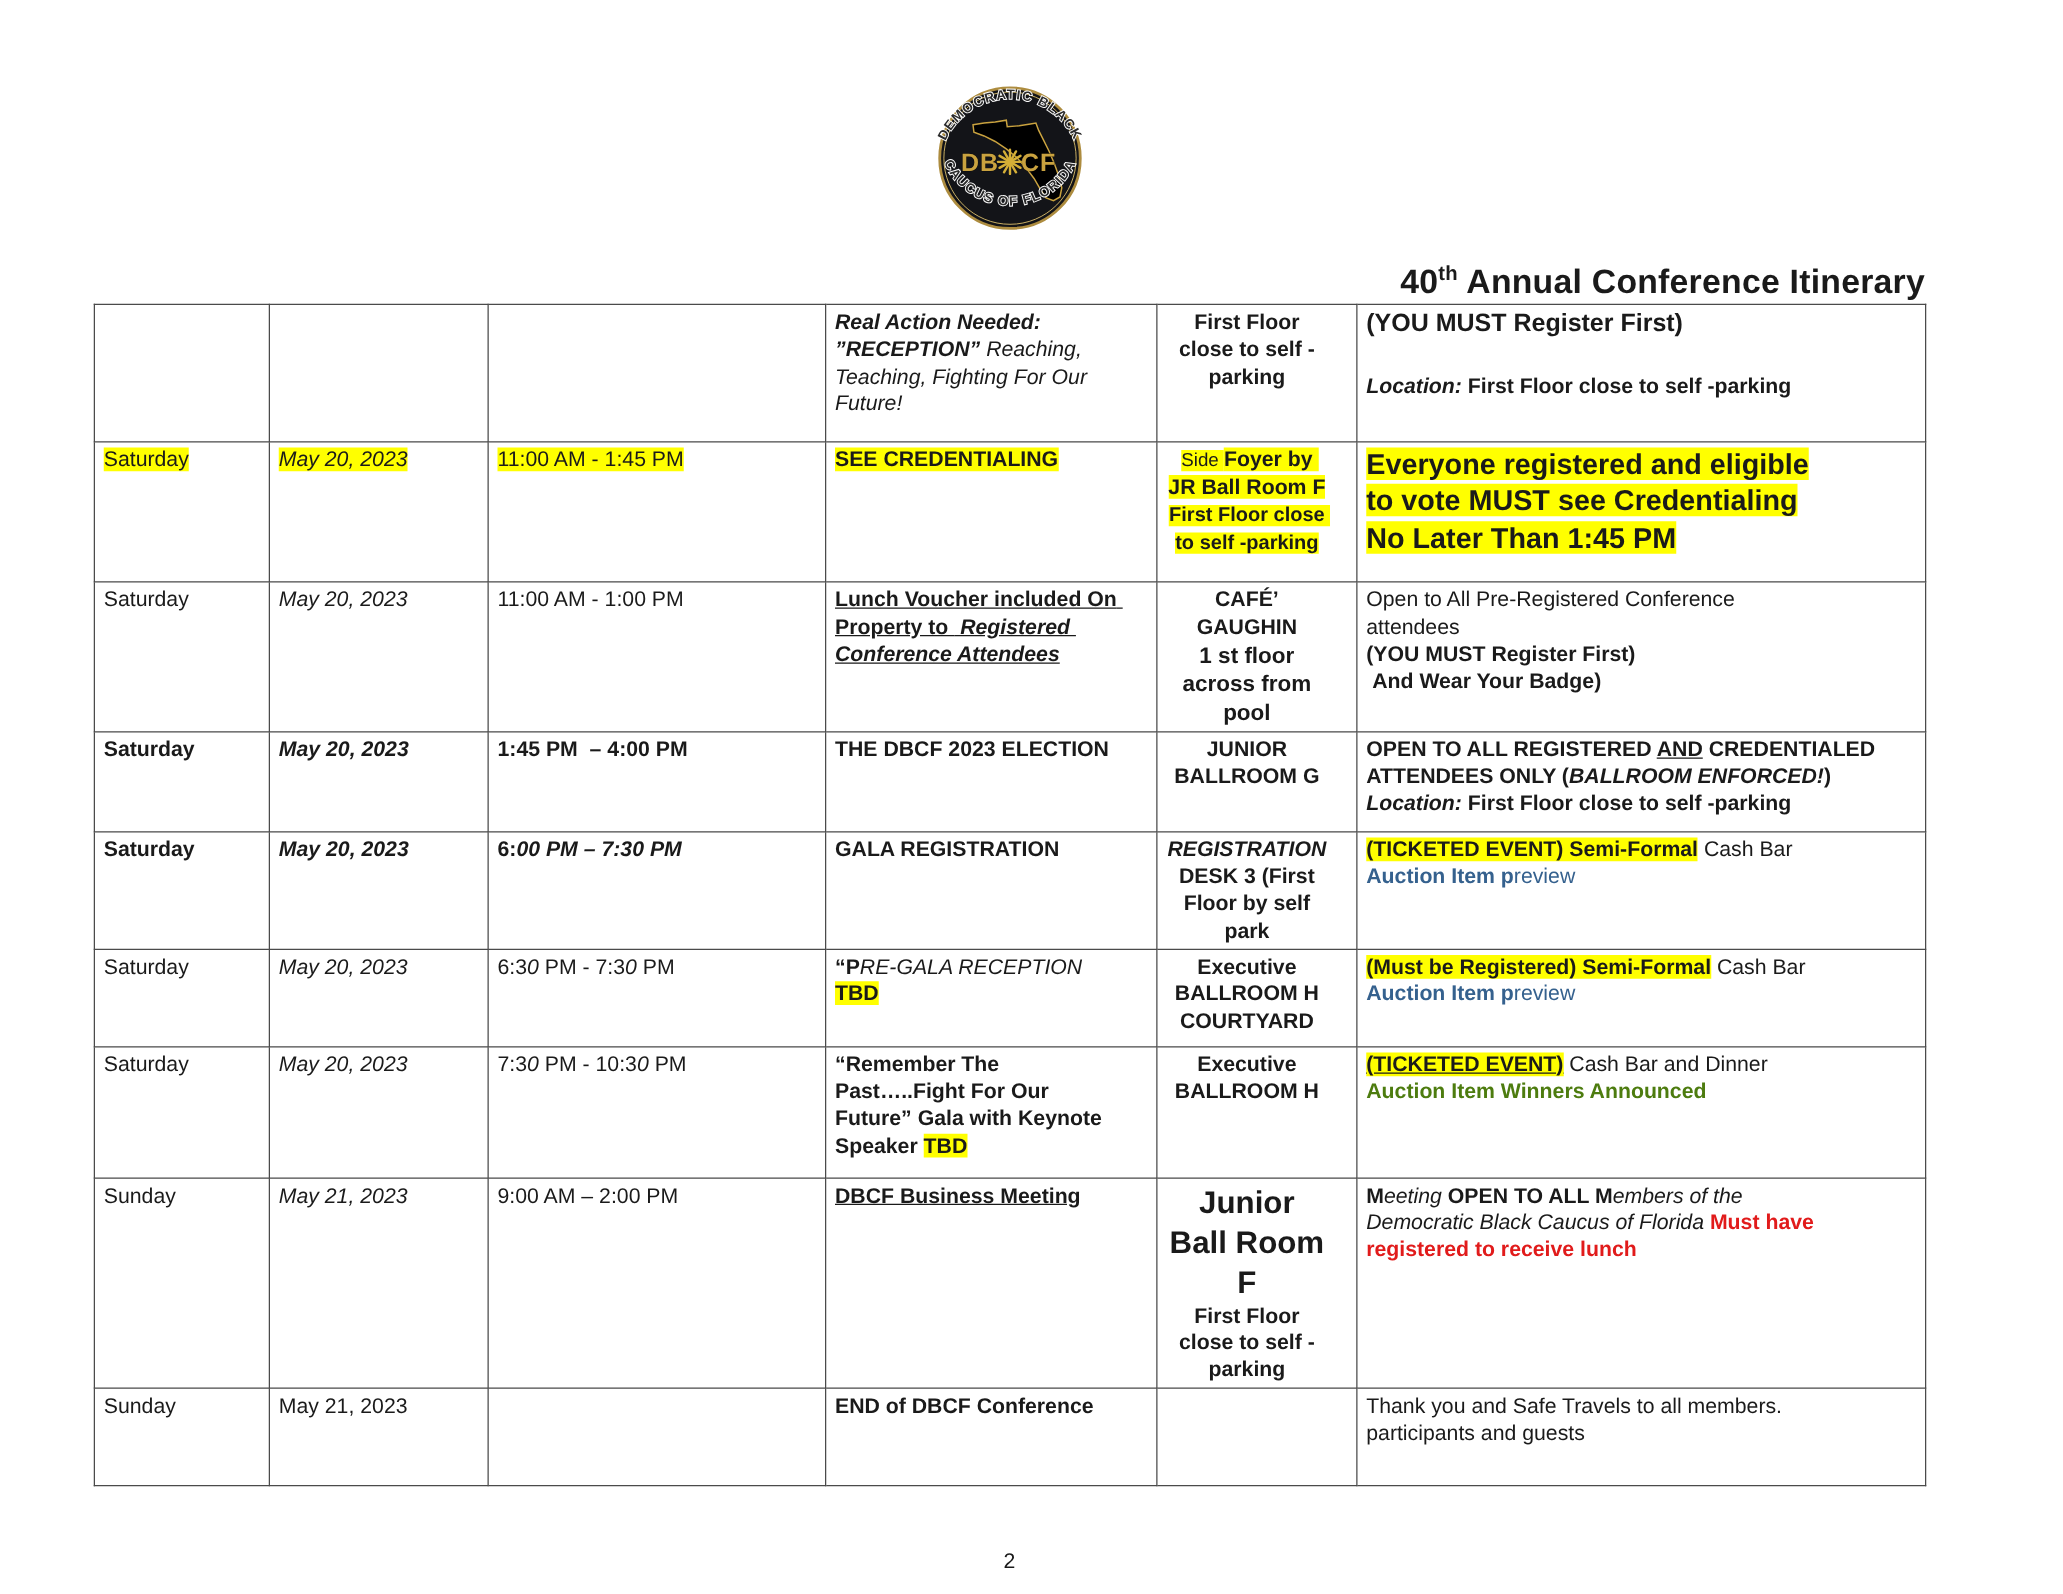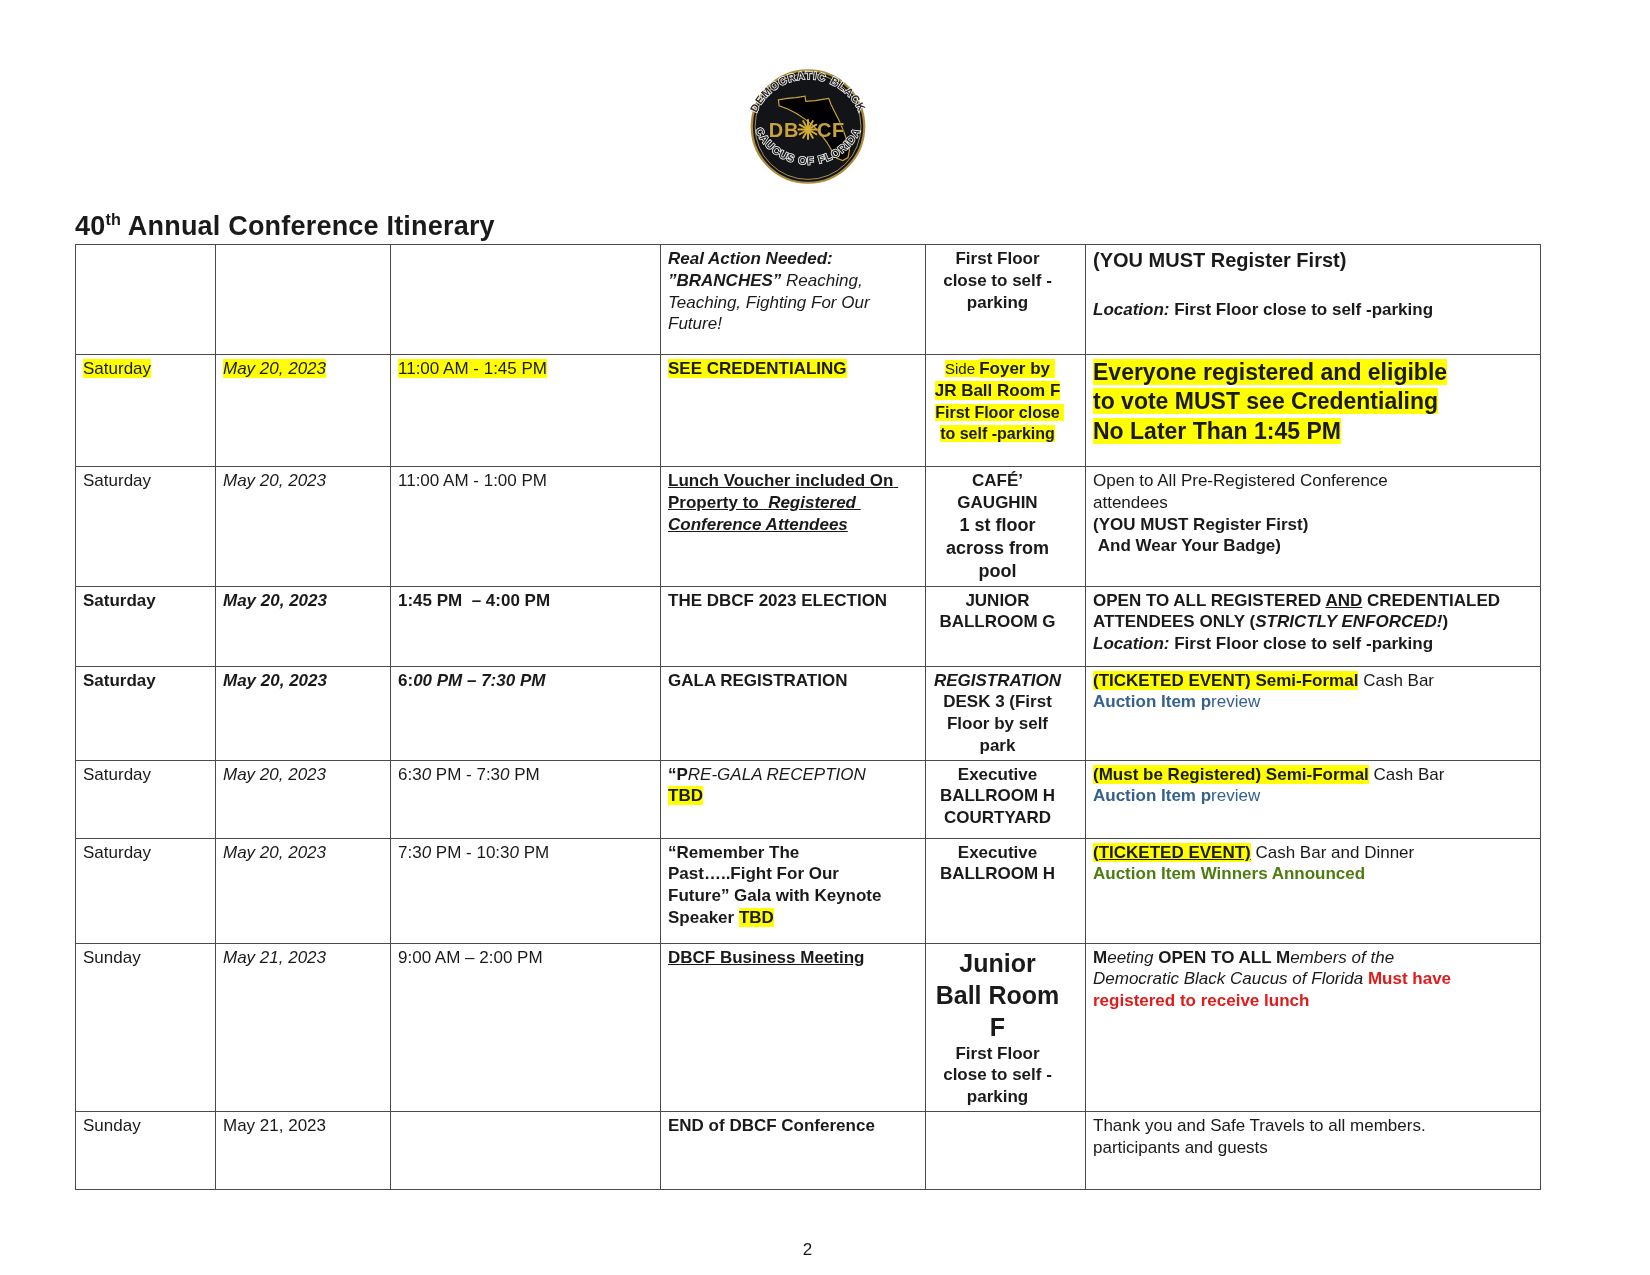--- a/index.html
+++ b/index.html
@@ -3,21 +3,21 @@
 <meta charset="utf-8">
 <style>
   html,body{margin:0;padding:0;background:#ffffff;}
   body{
     width:1650px;height:1275px;position:relative;overflow:hidden;
     font-family:"Liberation Sans",sans-serif;color:#1a1a1a;
   }
   .content{width:1465px;margin-left:75px;}
   .logo-wrap{display:flex;justify-content:center;margin-top:54px;}
   .page-title{
-    text-align:left;font-size:27px;font-weight:bold;margin:8px 0 0 0;
+    text-align:right;font-size:27px;font-weight:bold;margin:8px 0 0 0;
     letter-spacing:.2px;
   }
   .page-subtitle{
     text-align:center;font-size:22px;font-weight:bold;margin:3px 0 3px 0;
   }
   table.itinerary{
     border-collapse:collapse;table-layout:fixed;width:1465px;margin-top:2px;
   }
   table.itinerary td{
     border:1px solid #4a4a4a;vertical-align:top;
@@ -86,21 +86,21 @@
       <col style="width:265px">
         <col style="width:160px">
         <col style="width:455px">
     </colgroup>
     <tbody>
         <tr style="height: 110px;">
           <td class="col-day"></td>
           <td class="col-date"></td>
           <td class="col-time"></td>
           <td class="col-event"><span class="b i">Real Action Needed:
-</span><span class="b i">”BRANCHES”</span><span class="i"> Reaching,
+</span><span class="b i">”RECEPTION”</span><span class="i"> Reaching,
 Teaching, Fighting For Our
 Future!</span></td>
           <td class="col-location"><span class="b">First Floor close to self -parking</span></td>
           <td class="col-notes"><span class="b" style="font-size: 20px;">(YOU MUST Register First)
 
 </span><span class="b i">Location:</span><span class="b"> First Floor close to self -parking</span></td>
         </tr>
         <tr style="height: 112px;">
           <td class="col-day"><span class="hl">Saturday</span></td>
           <td class="col-date"><span class="i hl">May 20, 2023</span></td>
@@ -124,21 +124,21 @@
 attendees
 </span><span class="b">(YOU MUST Register First)
 </span><span class="b"> And Wear Your Badge)</span></td>
         </tr>
         <tr style="height: 80px;">
           <td class="col-day"><span class="b">Saturday</span></td>
           <td class="col-date"><span class="b i">May 20, 2023</span></td>
           <td class="col-time"><span class="b">1:45 PM  – 4:00 PM</span></td>
           <td class="col-event"><span class="b">THE DBCF 2023 ELECTION</span></td>
           <td class="col-location"><span class="b">JUNIOR BALLROOM G</span></td>
-          <td class="col-notes"><span class="b">OPEN TO ALL REGISTERED </span><span class="b u">AND</span><span class="b"> CREDENTIALED ATTENDEES ONLY (</span><span class="b i">STRICTLY ENFORCED!</span><span class="b">)
+          <td class="col-notes"><span class="b">OPEN TO ALL REGISTERED </span><span class="b u">AND</span><span class="b"> CREDENTIALED ATTENDEES ONLY (</span><span class="b i">BALLROOM ENFORCED!</span><span class="b">)
 </span><span class="b i">Location:</span><span class="b"> First Floor close to self -parking</span></td>
         </tr>
         <tr style="height: 76px;">
           <td class="col-day"><span class="b">Saturday</span></td>
           <td class="col-date"><span class="b i">May 20, 2023</span></td>
           <td class="col-time"><span class="b">6:</span><span class="b i">00 PM – 7:30 PM</span></td>
           <td class="col-event"><span class="b">GALA REGISTRATION</span></td>
           <td class="col-location"><span class="b i">REGISTRATION</span><span class="b">
 DESK 3 (First Floor by self park</span></td>
           <td class="col-notes"><span class="b hl">(TICKETED EVENT) Semi-Formal</span><span> Cash Bar

